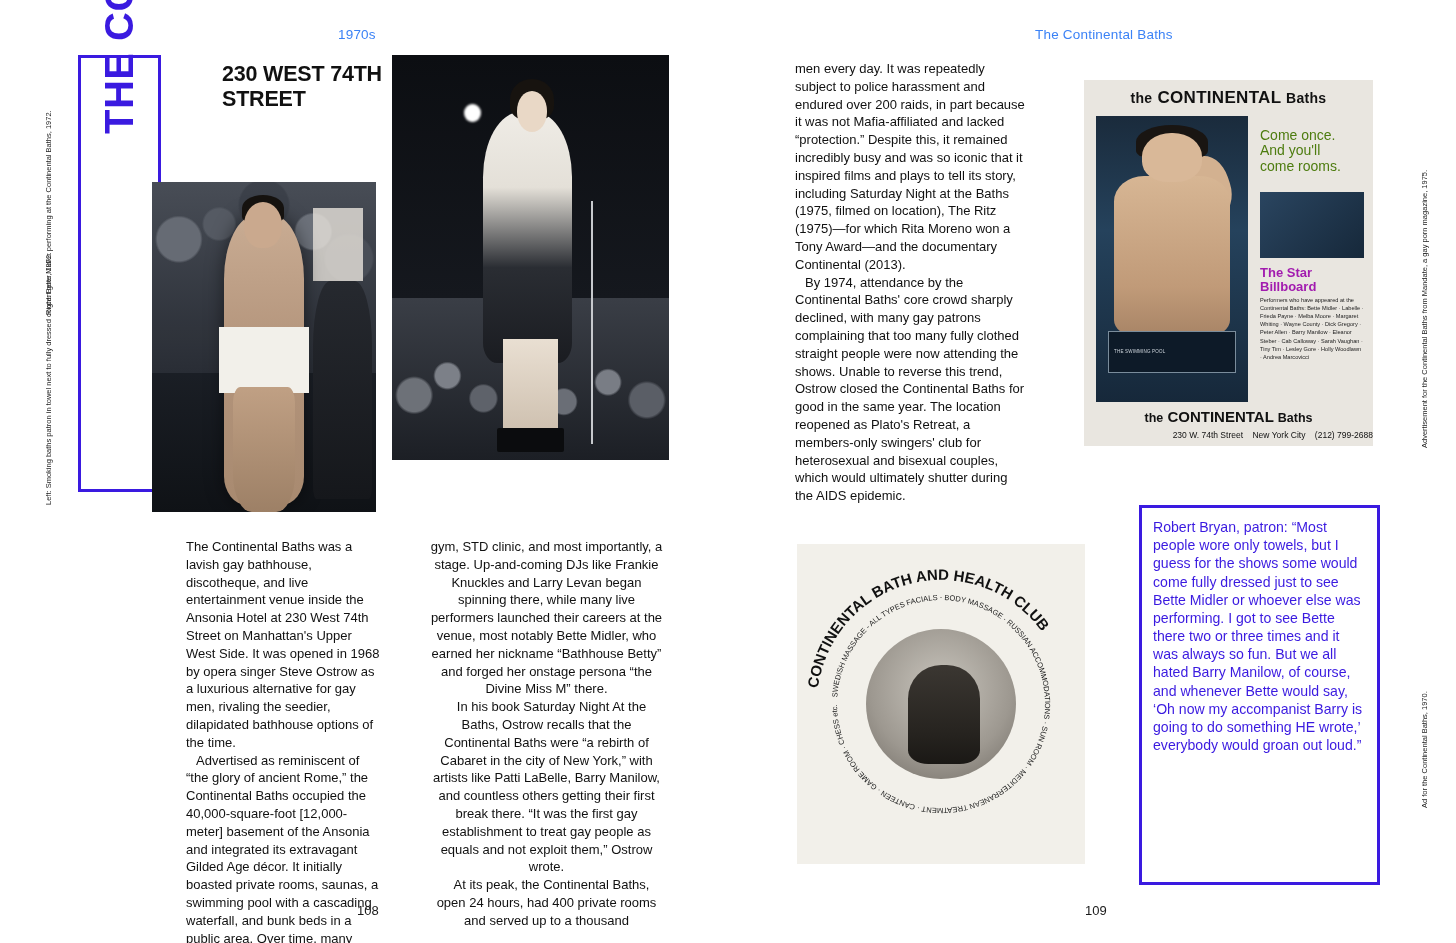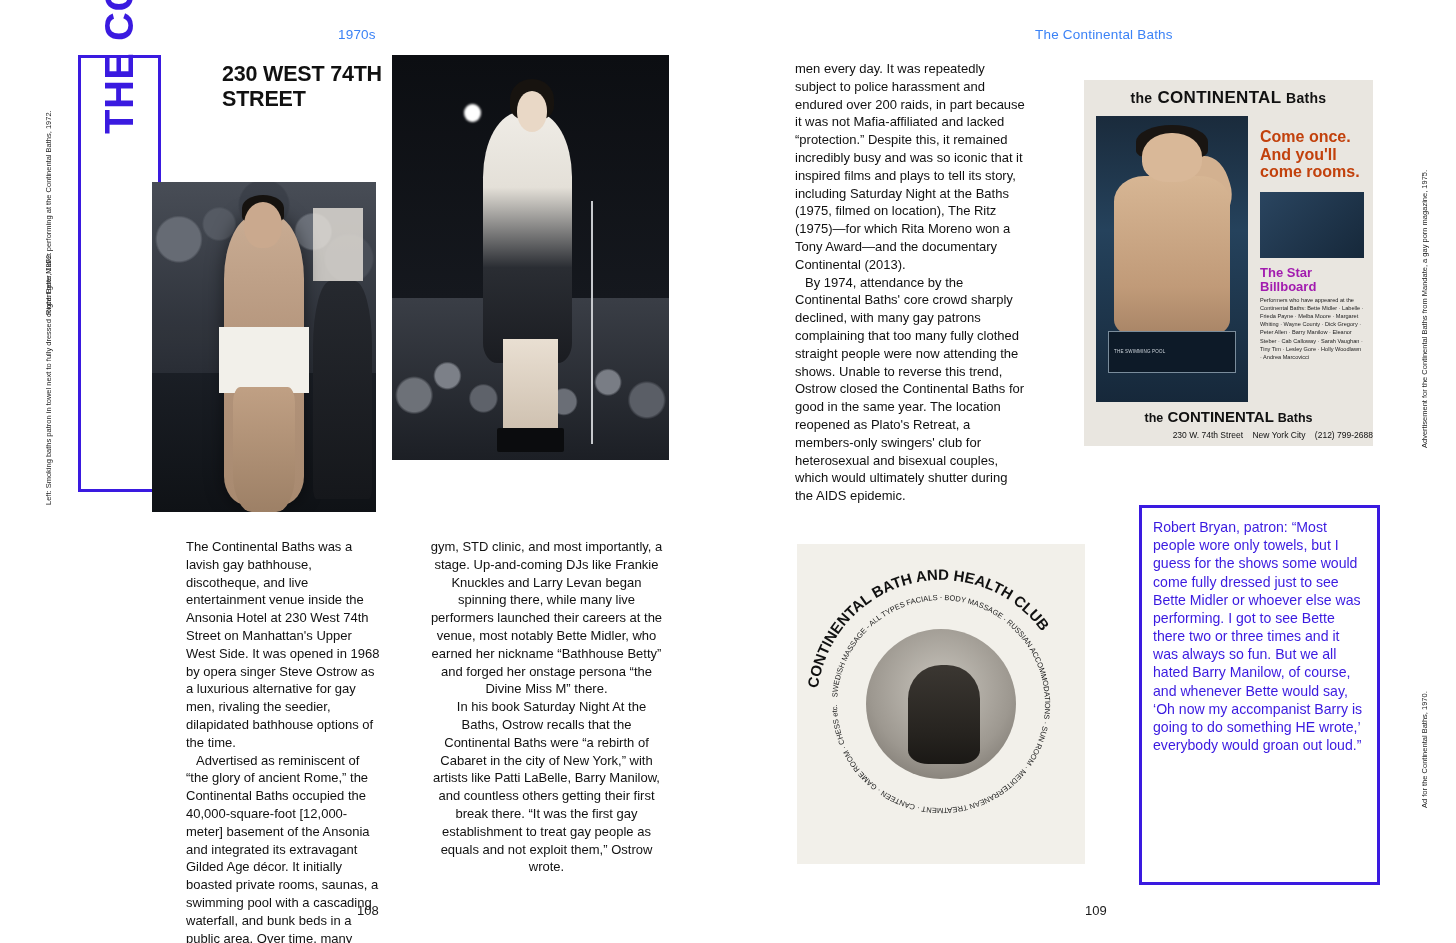--- a/index.html
+++ b/index.html
@@ -258,22 +258,22 @@
     position: absolute; left: 58%; top: 14%; width: 30%; height: 22%;
     background: #d3b190; border-radius: 45%;
     transform: rotate(-18deg);
   }
   .ad-inset {
     position: absolute; left: 8%; bottom: 10%; width: 84%; height: 15%;
     background: #0d1a28; border: 1px solid #7a8c9b;
   }
   #ad-headline {
     position: absolute; left: 176px; top: 48px; width: 104px;
-    font-size: 16px; font-weight: 700; line-height: 1.1;
-    color: #c2410c;
+    font-size: 14px; font-weight: 400; line-height: 1.1;
+    color: #4d7c0f;
   }
   #ad-sub-img {
     position: absolute; left: 176px; top: 112px; width: 104px; height: 66px;
     background: linear-gradient(135deg,#2a4560,#16283a);
   }
   #ad-star {
     position: absolute; left: 176px; top: 186px; width: 104px;
     font-size: 13px; font-weight: 700; line-height: 1.1; color: #a21caf;
   }
   #ad-starlist {
@@ -381,20 +381,21 @@
   </div>
 
   <div class="bodycol" id="col-l1">
     <p>The Continental Baths was a lavish gay bathhouse, discotheque, and live entertainment venue inside the Ansonia Hotel at 230 West 74th Street on Manhattan's Upper West Side. It was opened in 1968 by opera singer Steve Ostrow as a luxurious alternative for gay men, rivaling the seedier, dilapidated bathhouse options of the time.</p>
     <p>Advertised as reminiscent of “the glory of ancient Rome,” the Continental Baths occupied the 40,000-square-foot [12,000-meter] basement of the Ansonia and integrated its extravagant Gilded Age décor. It initially boasted private rooms, saunas, a swimming pool with a cascading waterfall, and bunk beds in a public area. Over time, many more amenities were added, including a dancefloor, restaurant,</p>
   </div>
 
   <div class="bodycol" id="col-l2">
     <p>gym, STD clinic, and most importantly, a stage. Up-and-coming DJs like Frankie Knuckles and Larry Levan began spinning there, while many live performers launched their careers at the venue, most notably Bette Midler, who earned her nickname “Bathhouse Betty” and forged her onstage persona “the Divine Miss M” there.</p>
     <p>In his book Saturday Night At the Baths, Ostrow recalls that the Continental Baths were “a rebirth of Cabaret in the city of New York,” with artists like Patti LaBelle, Barry Manilow, and countless others getting their first break there. “It was the first gay establishment to treat gay people as equals and not exploit them,” Ostrow wrote.</p>
+    <p>At its peak, the Continental Baths, open 24 hours, had 400 private rooms and served up to a thousand</p>
   </div>
 
   <div class="folio" id="folio-left">108</div>
 
   <div class="bodycol" id="col-r1">
     <p>men every day. It was repeatedly subject to police harassment and endured over 200 raids, in part because it was not Mafia-affiliated and lacked “protection.” Despite this, it remained incredibly busy and was so iconic that it inspired films and plays to tell its story, including Saturday Night at the Baths (1975, filmed on location), The Ritz (1975)—for which Rita Moreno won a Tony Award—and the documentary Continental (2013).</p>
     <p>By 1974, attendance by the Continental Baths' core crowd sharply declined, with many gay patrons complaining that too many fully clothed straight people were now attending the shows. Unable to reverse this trend, Ostrow closed the Continental Baths for good in the same year. The location reopened as Plato's Retreat, a members-only swingers' club for heterosexual and bisexual couples, which would ultimately shutter during the AIDS epidemic.</p>
   </div>
 
   <div id="caption-mandate">

